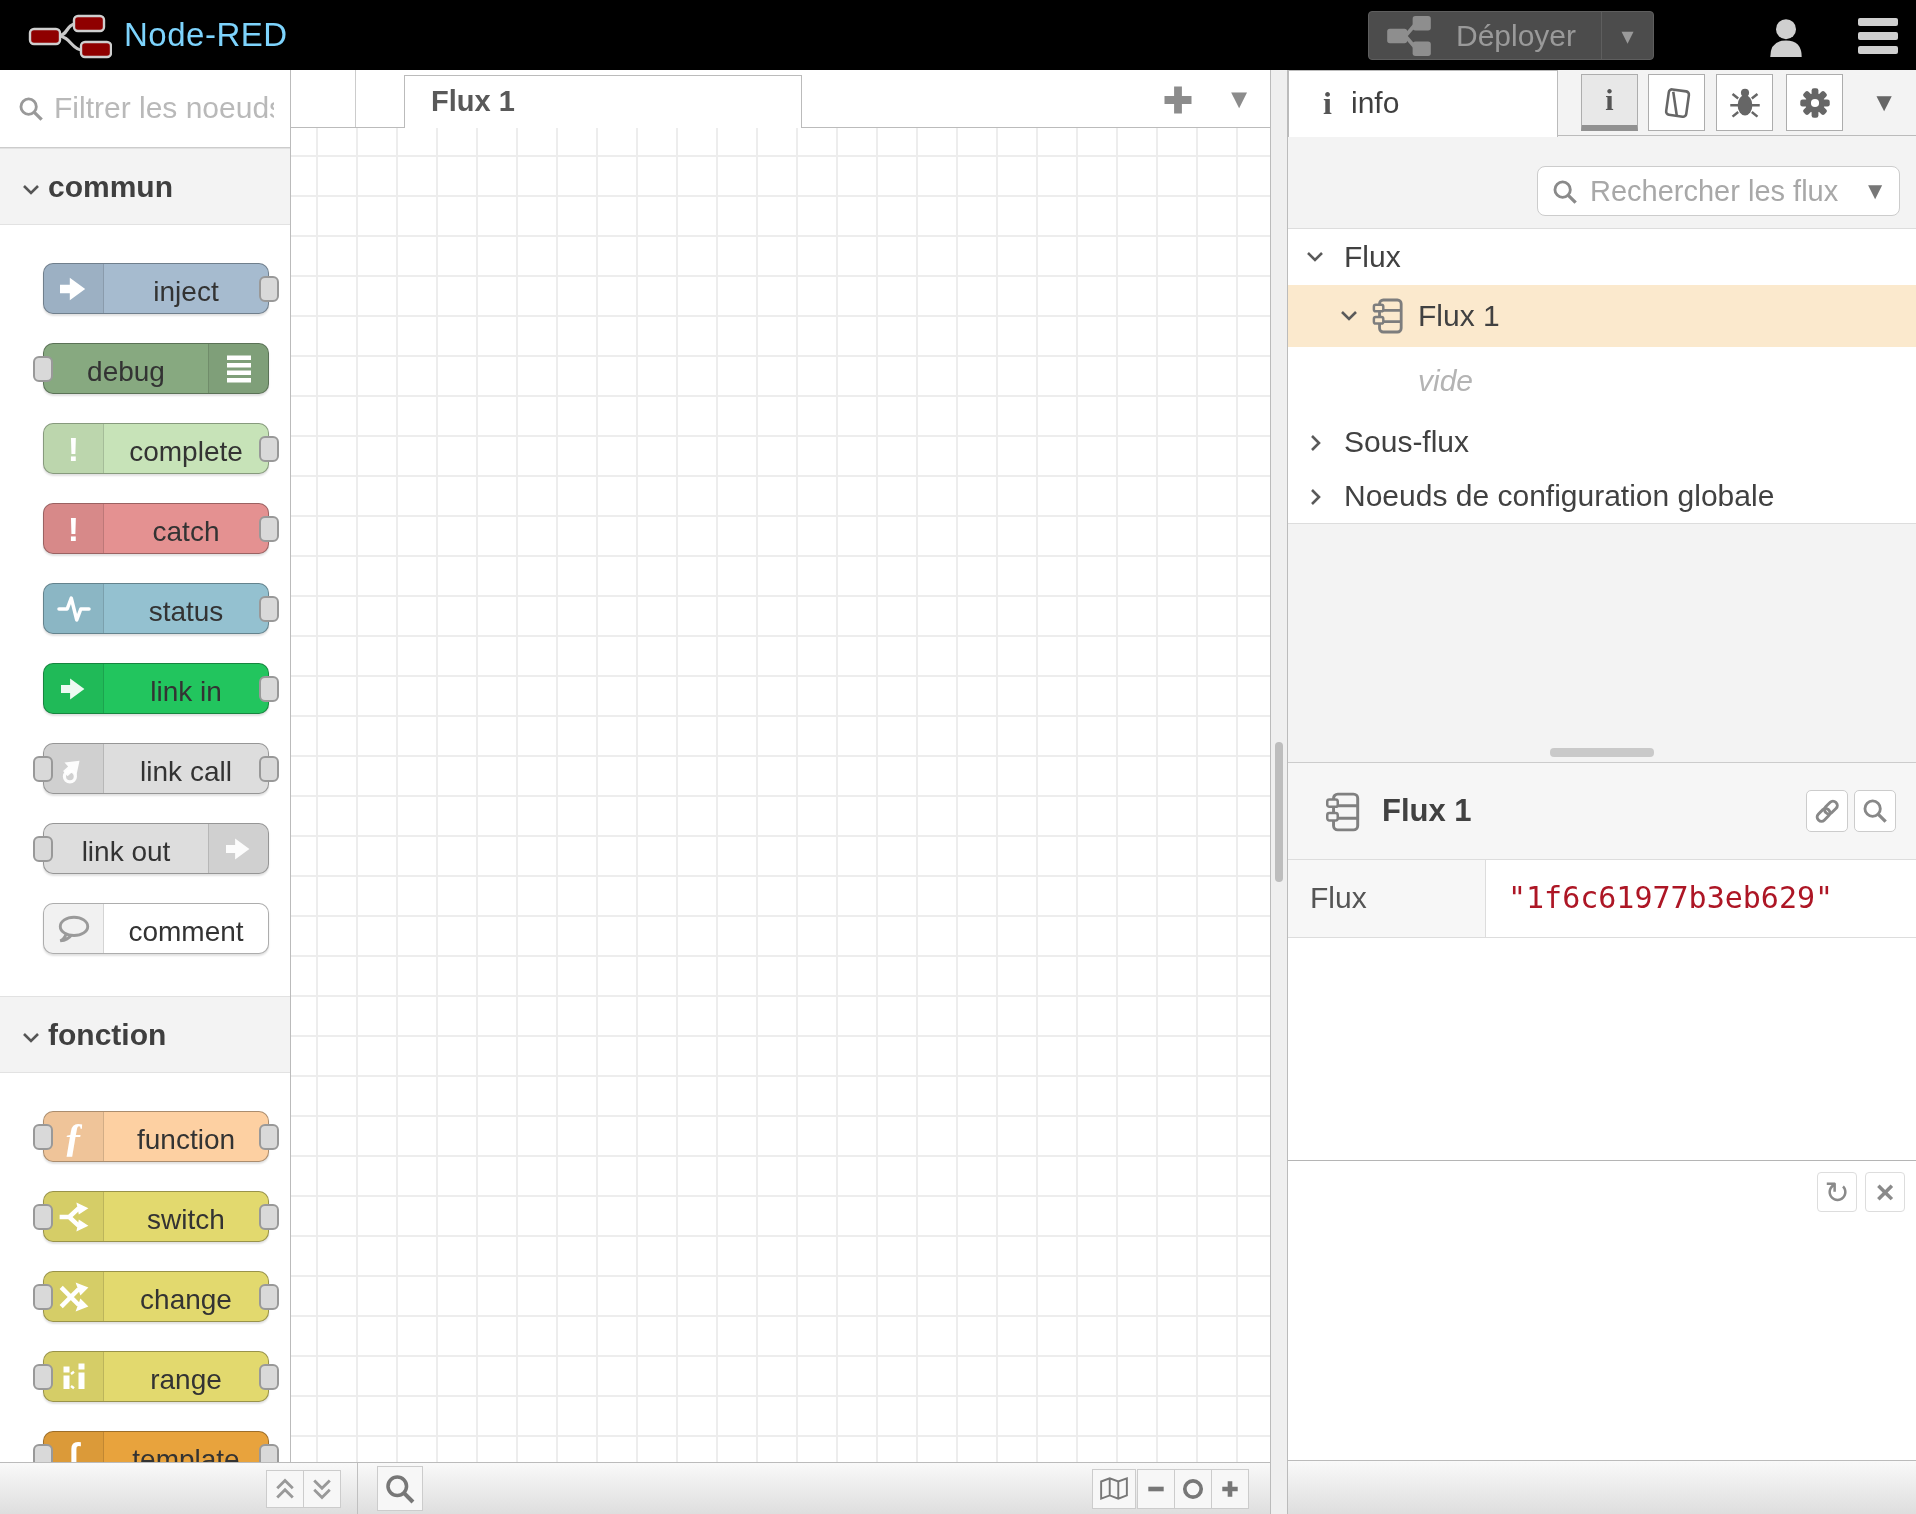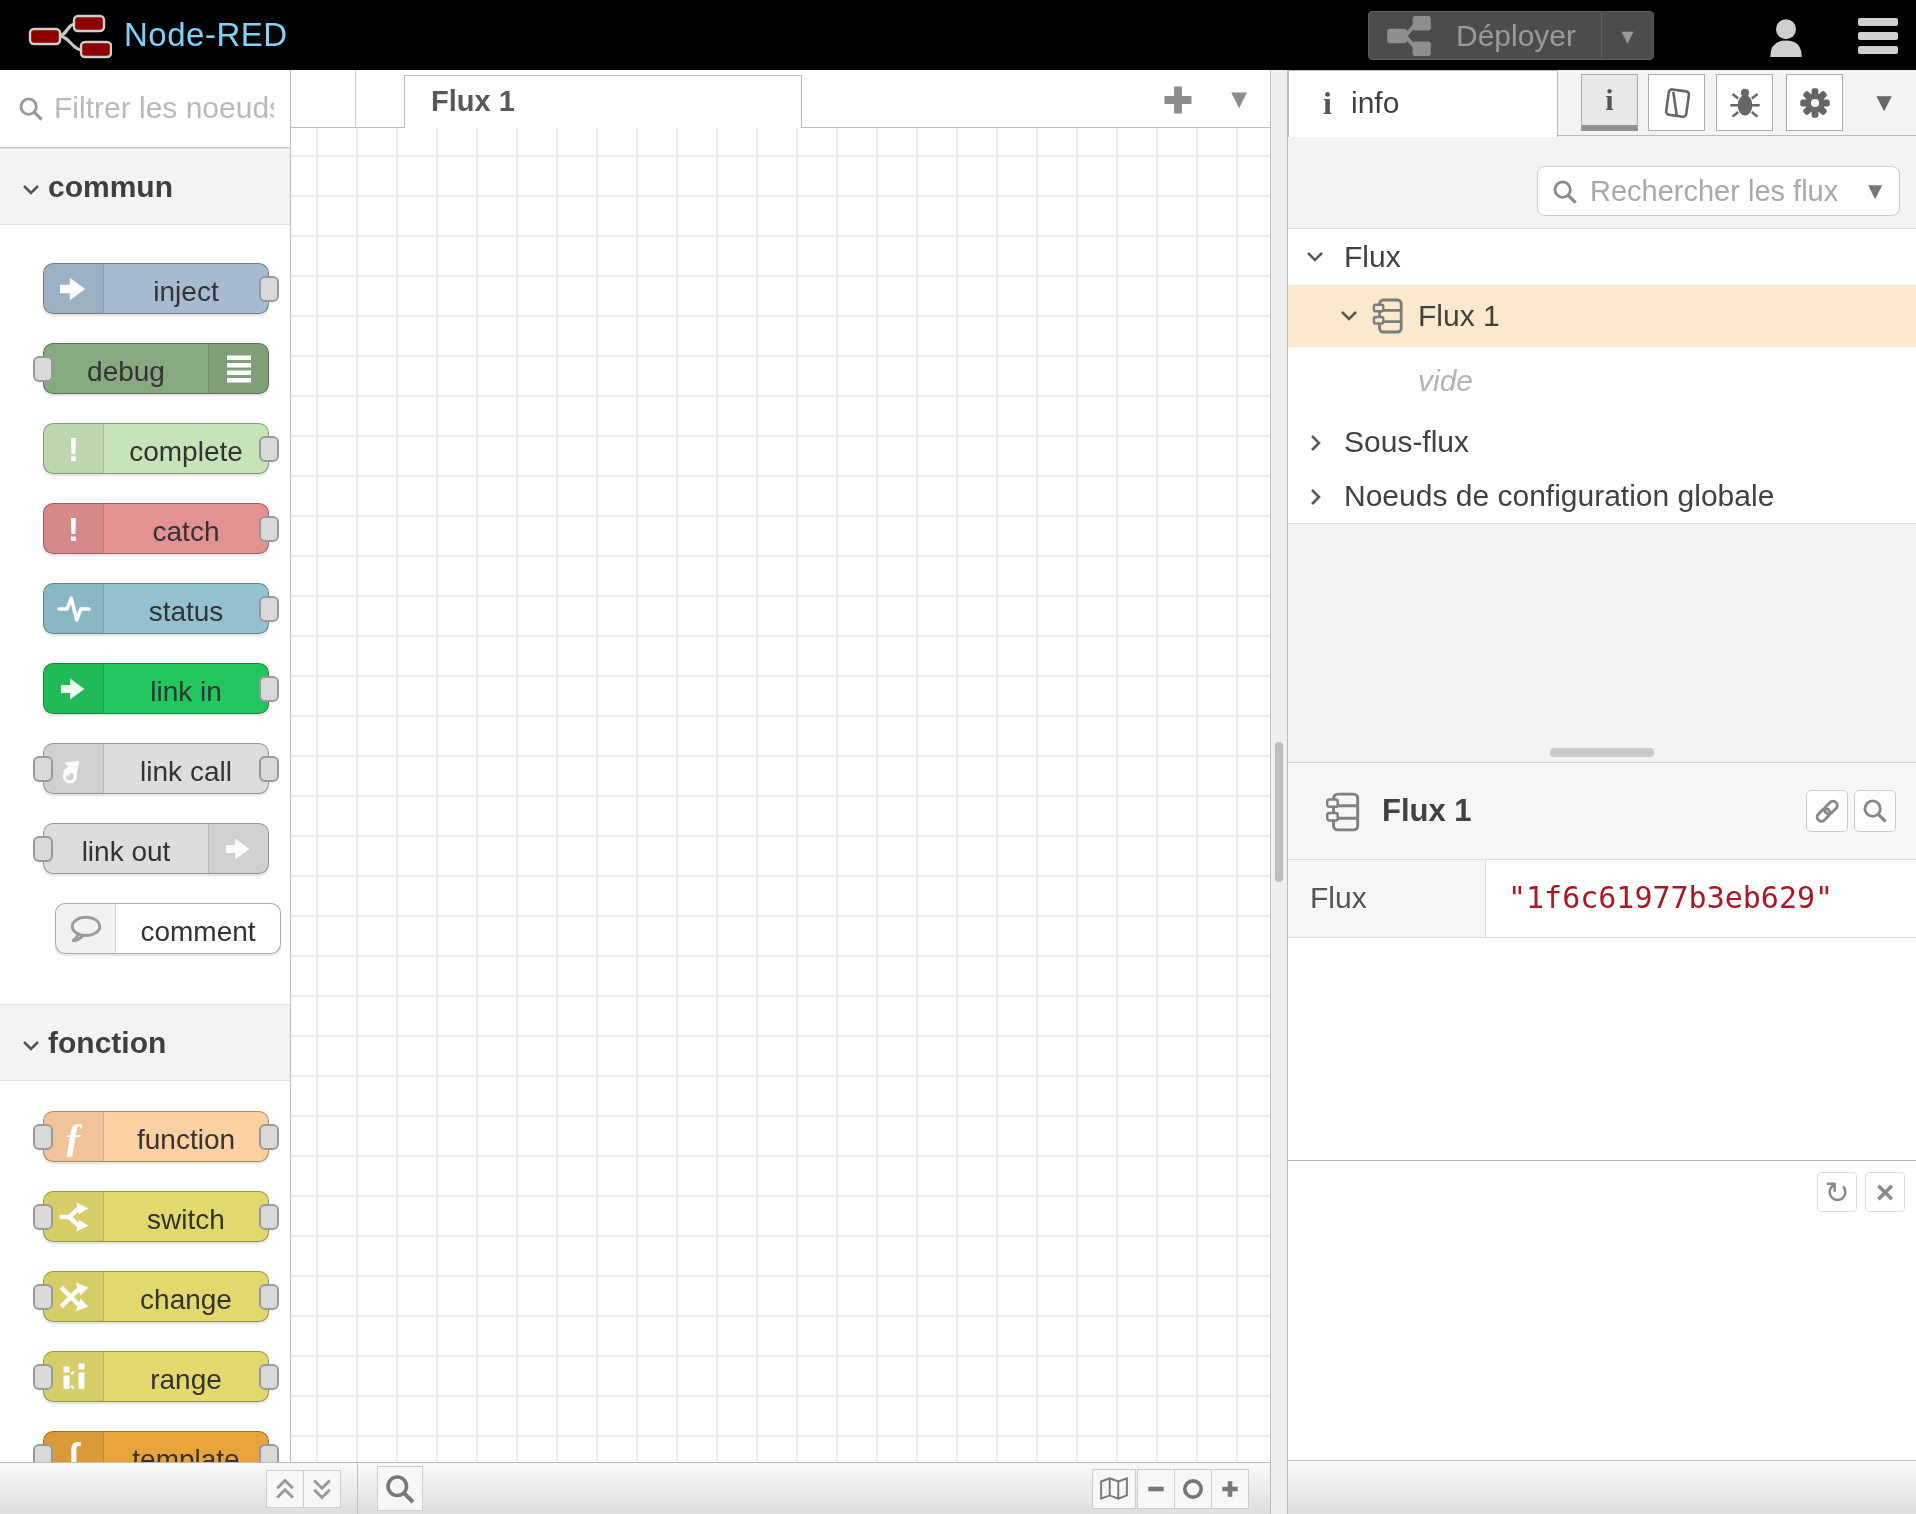--- a/index.html
+++ b/index.html
@@ -231,30 +231,30 @@
         </div>
         <div class="pnode" style="top: 753px; background: rgb(221, 221, 221);">
           <div class="picon right">
             <svg width="32" height="26" viewBox="0 0 24 20">
               <path d="M2 7 h7 v-5 l11 8 -11 8 v-5 h-7 z" fill="rgba(255,255,255,.92)"></path>
             </svg>
           </div>
           <div class="plabel icon-right">link out</div>
           <div class="pport pl"></div>
         </div>
-        <div class="pnode" style="top: 833px; background: rgb(255, 255, 255); margin-left: 12px;">
+        <div class="pnode" style="top: 833px; background: rgb(255, 255, 255);">
           <div class="picon left">
             <svg width="34" height="30" viewBox="0 0 26 22">
               <ellipse cx="13" cy="9" rx="10.5" ry="7" fill="none" stroke="#9a9a9a" stroke-width="2.2"></ellipse>
               <path d="M7 14.5 Q6 18.5 2.5 20 Q8.5 19.5 11 15.5" fill="none" stroke="#9a9a9a" stroke-width="2.2"></path>
             </svg>
           </div>
           <div class="plabel icon-left">comment</div>
         </div>
-        <div class="pcat" style="top: 926px; margin-top: 8px;"><span><svg width="18" height="13" viewBox="0 0 18 13">
+        <div class="pcat" style="top: 926px;"><span><svg width="18" height="13" viewBox="0 0 18 13">
               <path d="M2 3 L9 10 L16 3" stroke="#555" stroke-width="2.6" fill="none"></path>
             </svg></span><span class="pcat-label">fonction</span></div>
         <div class="pnode" style="top: 1041px; background: rgb(253, 208, 162);">
           <div class="picon left">
             <span class="glyph fn">ƒ</span>
           </div>
           <div class="plabel icon-left">function</div>
           <div class="pport pl"></div>
           <div class="pport pr"></div>
         </div>

